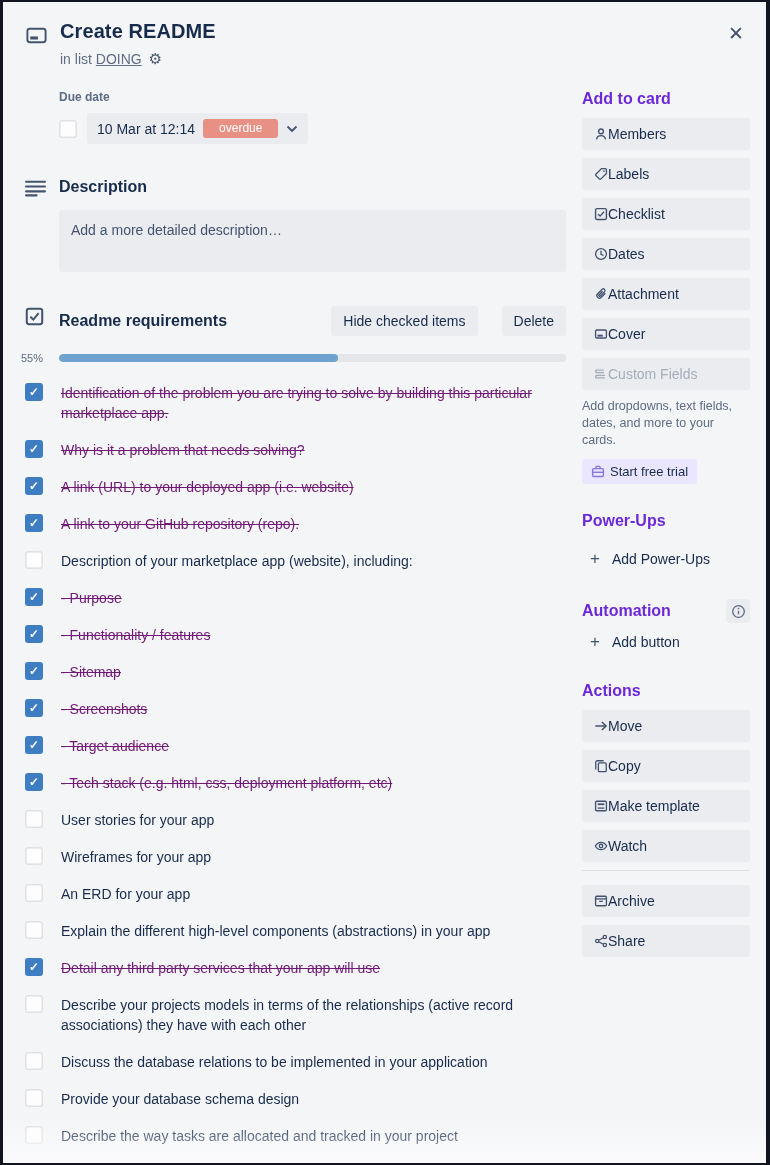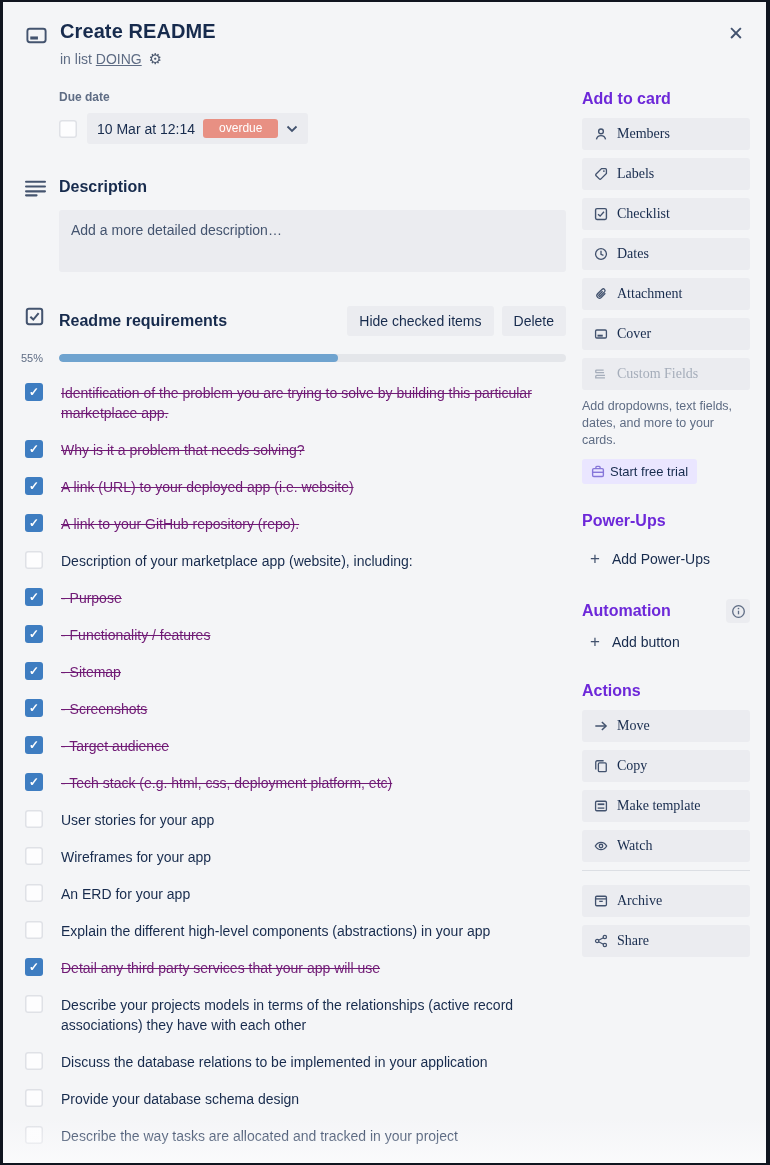--- a/index.html
+++ b/index.html
@@ -66,38 +66,38 @@
   .sec-body { flex:1 1 auto; min-width:0; }
   .sec-head { display:flex; align-items:center; }
   .sec-title { font-size:16px; font-weight:700; color:#172b4d; flex:1 1 auto; }
 
   .desc-box {
     margin-top:14px; background:#ebecf0; border-radius:3px; min-height:62px;
     padding:12px; font-size:14px; color:#44546f; cursor:pointer;
   }
 
   
-  .cl-btns { display:flex; gap:8px; }
+  .cl-btns { display:flex; gap:24px; }
   .progress-row { display:flex; align-items:center; margin-top:16px; }
   .progress-pct { flex:none; width:40px; font-size:11px; color:#5e6c84; padding-left:2px; }
   .progress-track { flex:1 1 auto; height:8px; border-radius:4px; background:#e4e6ea; overflow:hidden; }
   .progress-fill { height:100%; border-radius:4px; background:#6fa3cf; }
 
   .check-items { margin-top:18px; }
   .check-row { display:flex; align-items:flex-start; margin-bottom:16px; cursor:pointer; }
   .check-row .cbx { margin:1px 0 0 6px; }
   .check-label { margin-left:18px; font-size:14px; line-height:20px; color:#172b4d; padding-top:1px; }
   .check-row.checked .check-label { color:#701a75; text-decoration:line-through; }
 
   
   .sb-group-label { font-size:16px; font-weight:700; color:#6d28d9; margin-bottom:10px; }
   .sb-btn {
-    display:flex; align-items:center; gap:9px; width:100%; height:32px;
+    display:flex; align-items:center; width:100%; height:32px;
     background:#ebecf0; border:none; border-radius:3px; padding:0 12px;
-    font-size:14px; font-family:Liberation Serif, serif; color:#172b4d;
+    font-size:14px; font-family:Liberation Sans, sans-serif; color:#172b4d;
     cursor:pointer; margin-bottom:8px; text-align:left;
   }
   .sb-btn .ic { flex:none; width:14px; }
   .sb-btn.disabled { color:#a5adba; }
   .upsell-txt { font-size:12.5px; line-height:17px; color:#5e6c84; margin:2px 0 10px; }
   .trial-btn {
     display:inline-flex; align-items:center; gap:5px; background:#eae6ff;
     border:none; border-radius:3px; padding:5px 9px; cursor:pointer;
     font-size:13px; color:#172b4d; font-family:"Liberation Sans", sans-serif;
   }

